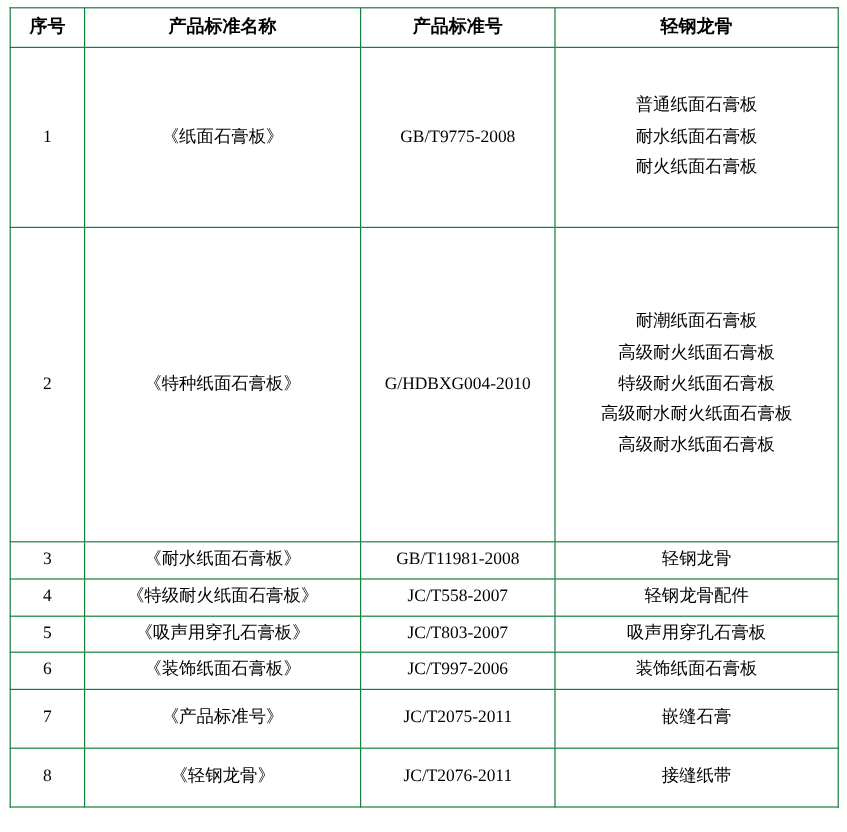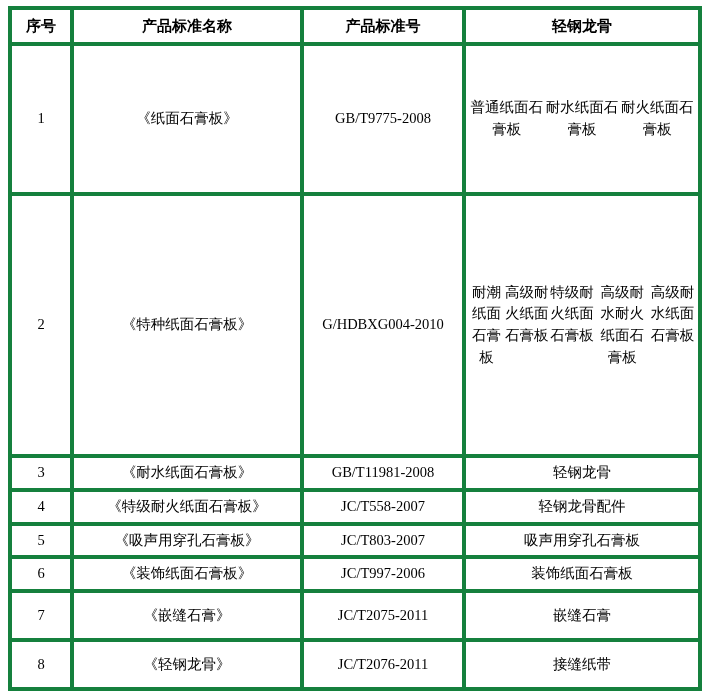--- a/index.html
+++ b/index.html
@@ -20,21 +20,21 @@
     box-sizing: border-box;
   }
   table.std-table {
     border-collapse: collapse;
     width: 690px;
     margin: 6px 8px 0 8px;
     table-layout: fixed;
   }
   table.std-table th,
   table.std-table td {
-    border: 4px solid #15803d;
+    border: 1px solid #15803d;
     text-align: center;
     vertical-align: middle;
     padding: 2px 3px;
     font-size: 14.5px;
     line-height: 1.5;
   }
   table.std-table thead th {
     font-weight: bold;
     height: 28px;
     font-size: 15px;
@@ -54,21 +54,21 @@
   td.code-cell {
     font-size: 14.5px;
     font-family: "Liberation Serif", "DejaVu Serif", serif;
   }
   td.apply-cell {
     font-size: 14.5px;
     padding: 0;
   }
   .apply-list {
     display: flex;
-    flex-direction: row;
+    flex-direction: column;
     justify-content: space-around;
     height: 100%;
     box-sizing: border-box;
   }
   .apply-list .apply-item {
     padding: 2px 0;
   }
   .row-h1 { height: 150px; }
   .row-h2 { height: 262px; }
   .row-h3 { height: 28px; }
@@ -162,21 +162,21 @@
         <td class="code-cell">JC/T997-2006</td>
         <td class="apply-cell">
           <div class="apply-list">
             <div class="apply-item">装饰纸面石膏板</div>
           </div>
         </td>
       </tr>
 
       <tr class="row-h4">
         <td class="no-cell">7</td>
-        <td class="name-cell">《嵌缝石膏》</td>
+        <td class="name-cell">《产品标准号》</td>
         <td class="code-cell">JC/T2075-2011</td>
         <td class="apply-cell">
           <div class="apply-list">
             <div class="apply-item">嵌缝石膏</div>
           </div>
         </td>
       </tr>
 
       <tr class="row-h4">
         <td class="no-cell">8</td>

